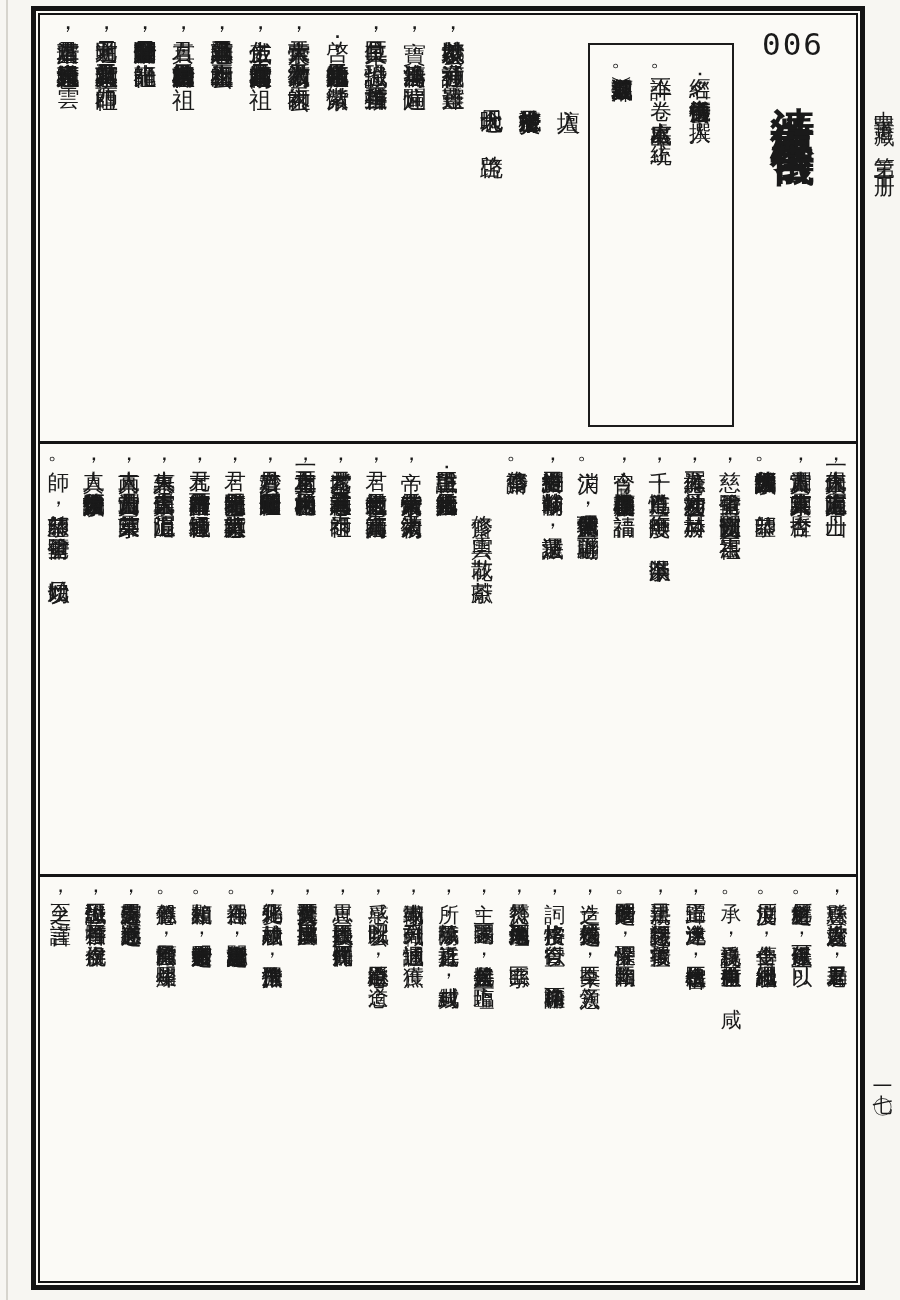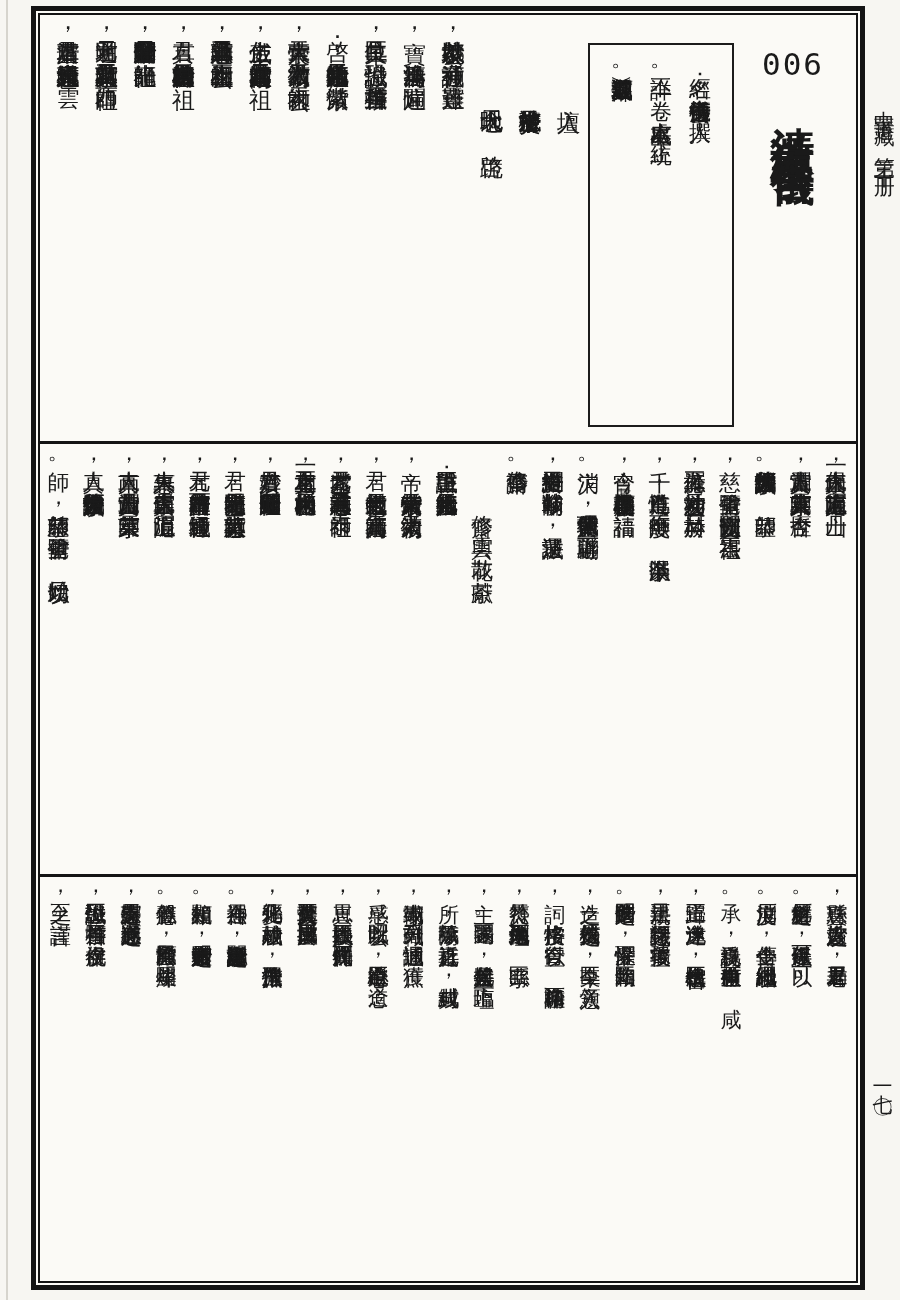--- a/index.html
+++ b/index.html
@@ -20,21 +20,21 @@
   .reg2{top:431px;height:426px;}
   .reg3{top:864px;height:398px;}
 
   .vtext{writing-mode:vertical-rl;text-orientation:mixed;}
   .tcol{white-space:pre;margin:0;padding:0;}
   .sm{font-size:0.68em;}
 
   .reg1-text{position:absolute;top:8px;left:4px;width:544px;height:410px;font-size:23px;overflow:hidden;}
   .reg1-text .tcol{line-height:38.5px;}
 
-  .titleblock{position:absolute;top:14px;left:712px;width:82px;text-align:center;margin-top:20px;}
+  .titleblock{position:absolute;top:14px;left:712px;width:82px;text-align:center;}
   .doc-number{font-family:"DejaVu Sans Mono","Liberation Mono",monospace;
     font-size:31px;letter-spacing:2px;line-height:1;}
   .doc-title{margin:12px auto 0;font-size:44px;font-weight:bold;line-height:1.0;letter-spacing:6px;}
 
   .notebox{position:absolute;top:28px;left:548px;width:146px;height:384px;box-sizing:border-box;
     border:2px solid #1c1c1c;padding:16px 12px;font-size:22px;overflow:hidden;}
   .notebox .tcol{line-height:39px;}
 
   .regbody{position:absolute;top:8px;left:2px;width:812px;overflow:hidden;}
   .reg2 .regbody{height:414px;font-size:22px;}

